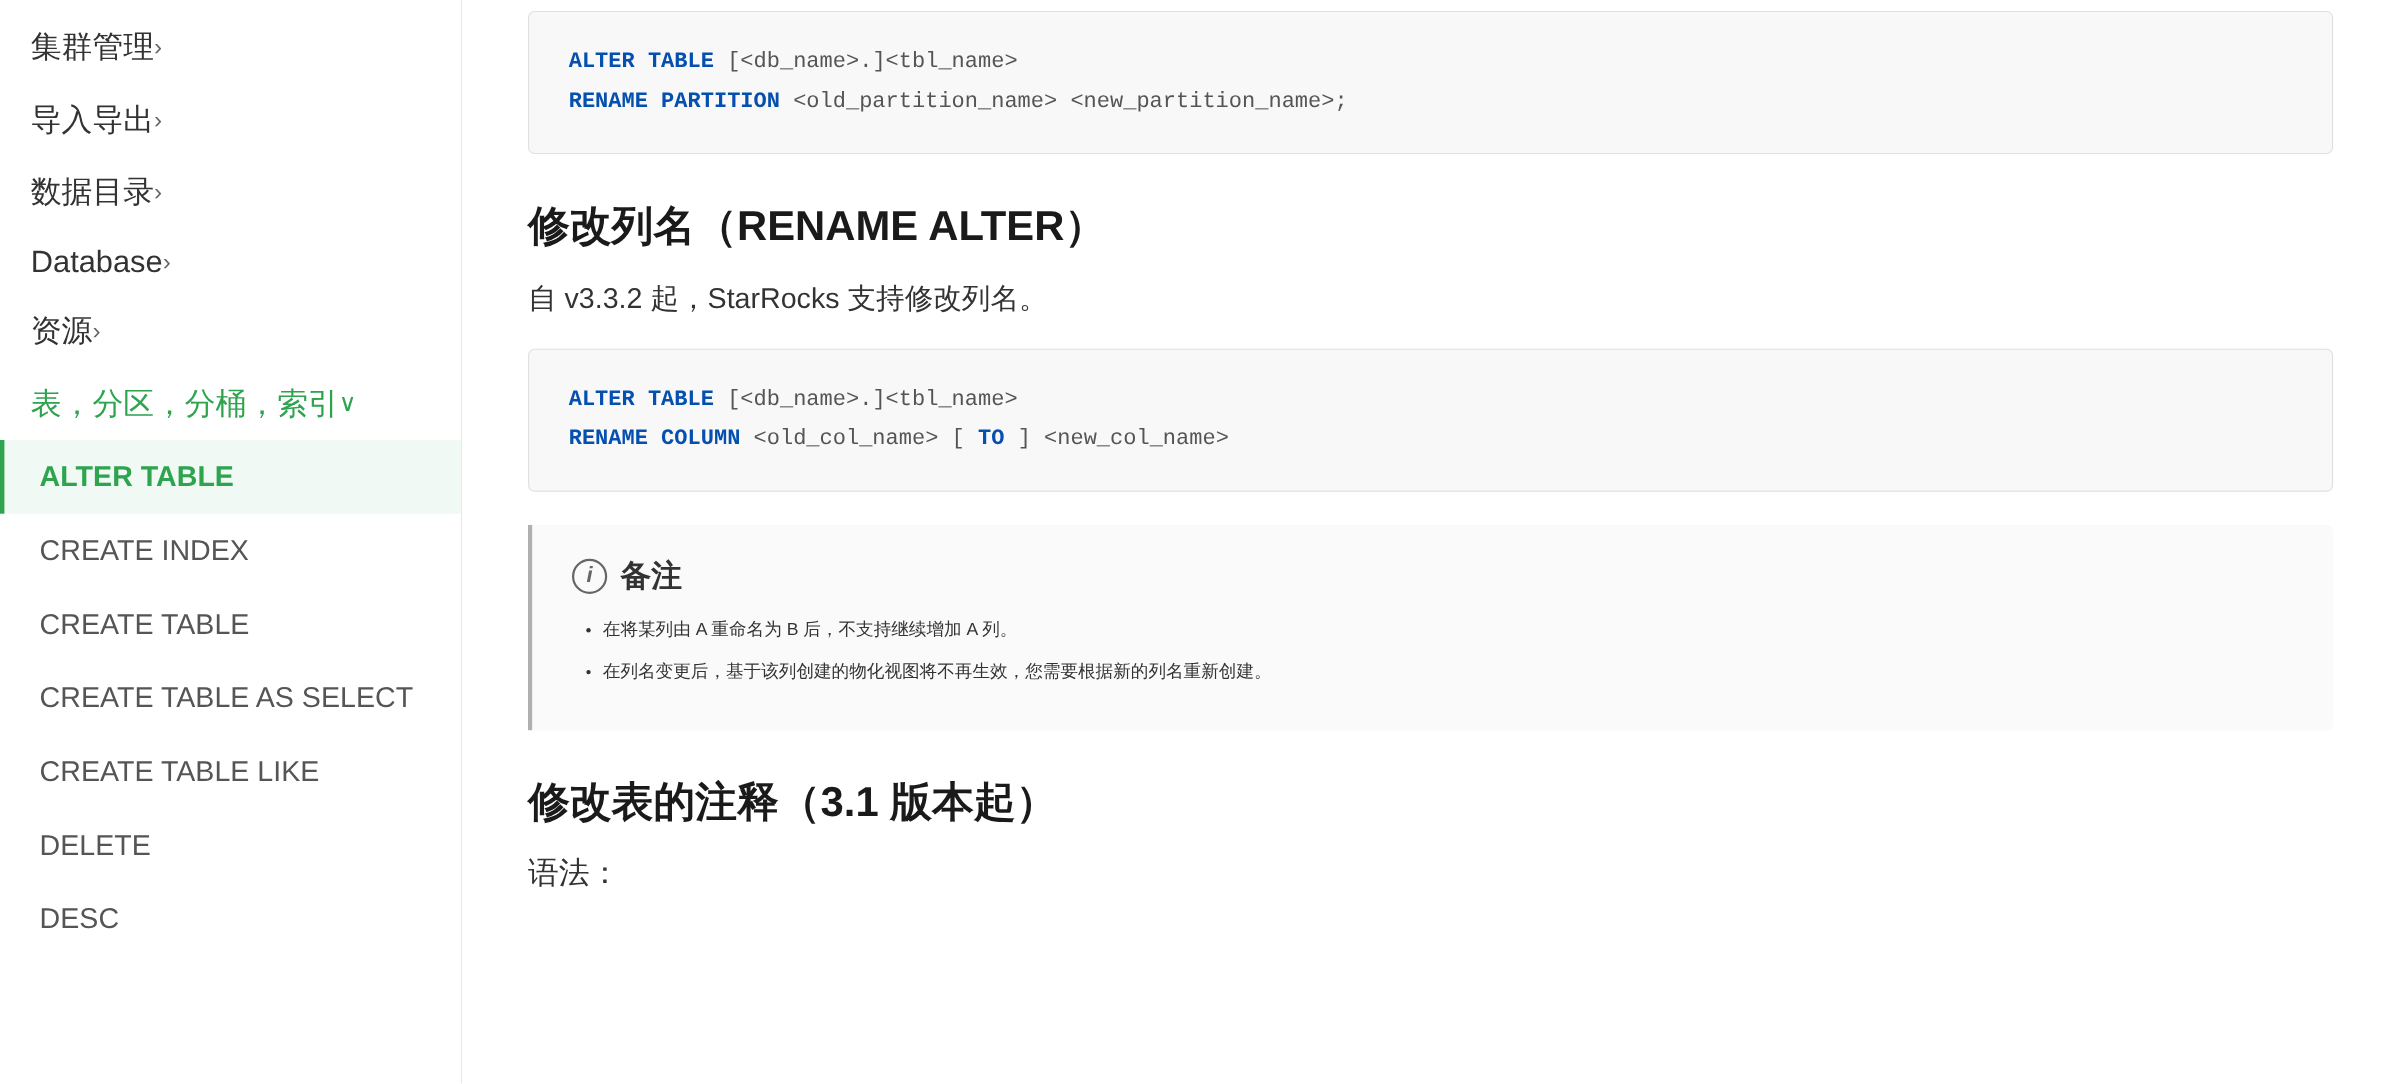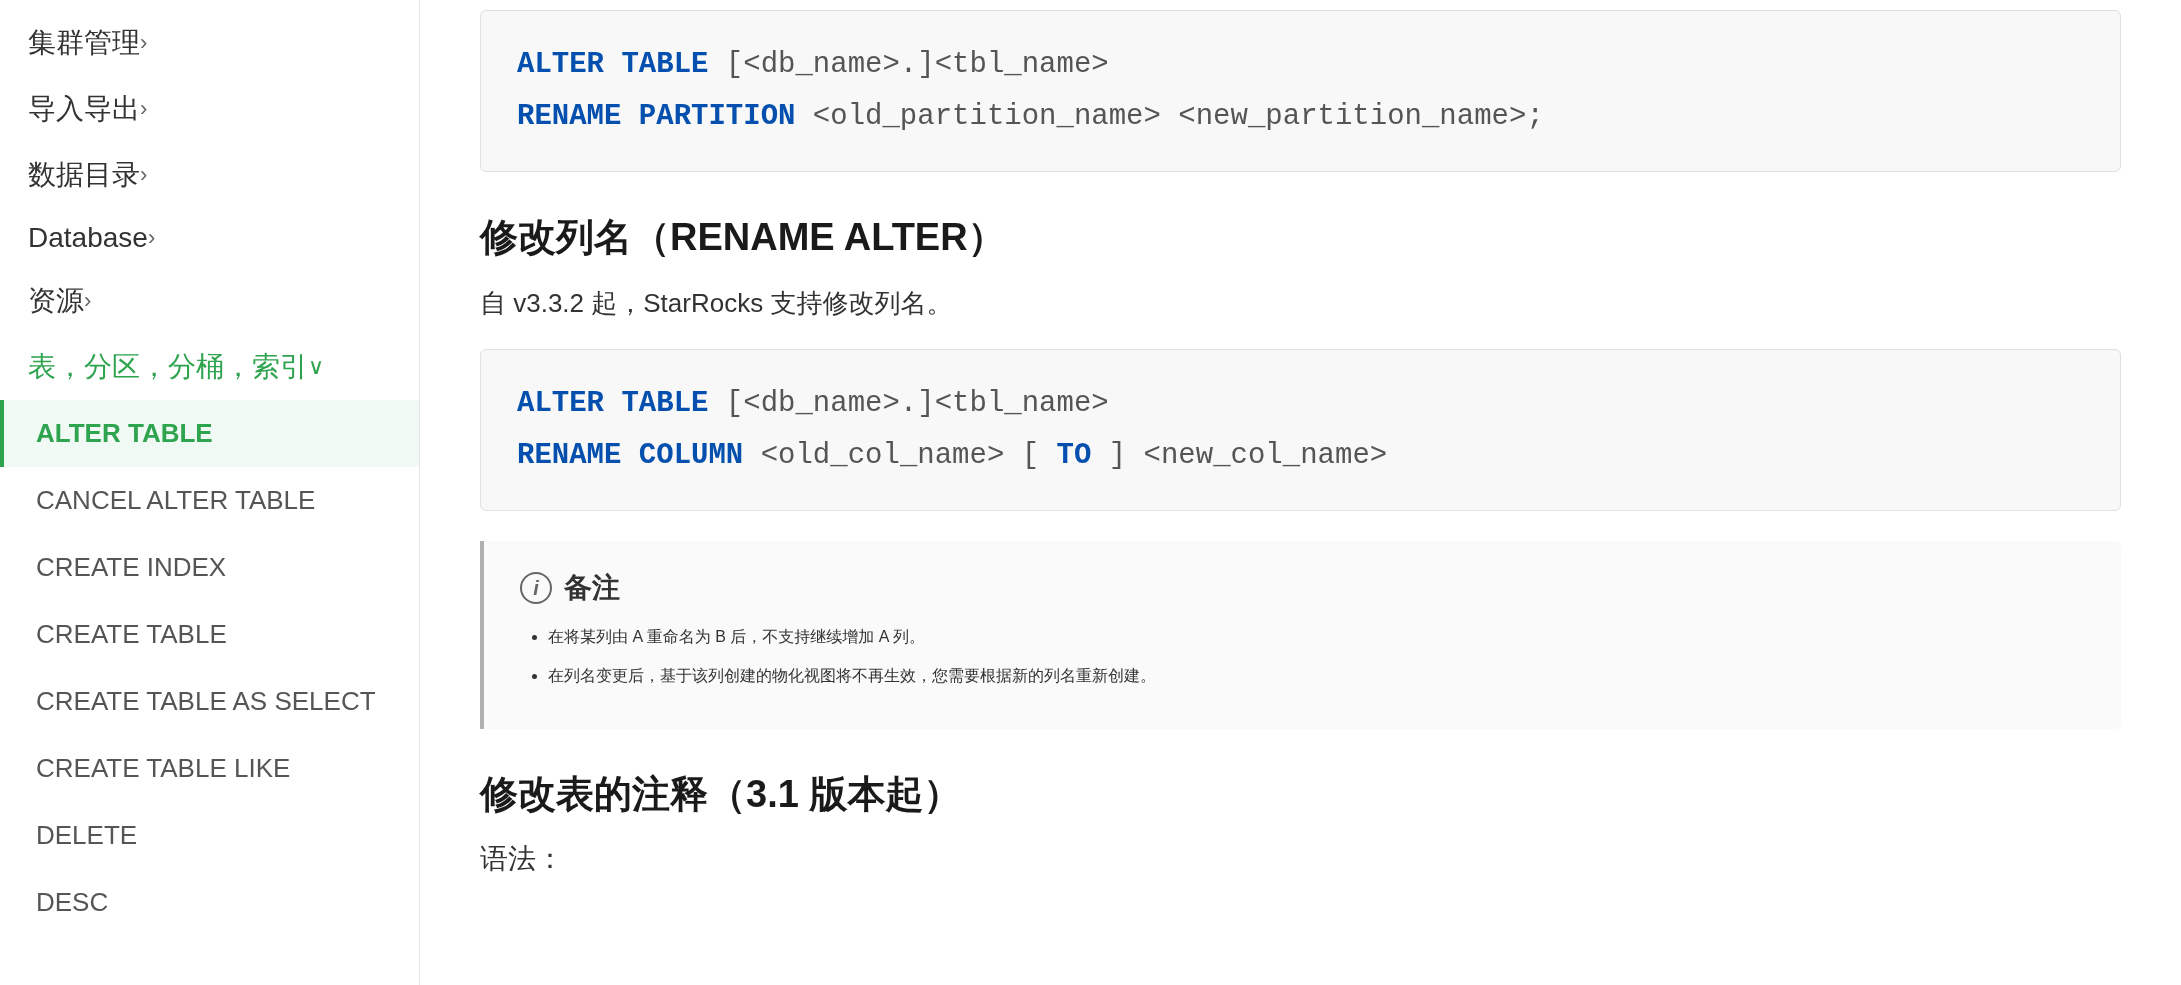--- a/index.html
+++ b/index.html
@@ -83,21 +83,21 @@
     }
 
     
     .code-block {
       background: #f8f8f8;
       border: 1px solid #e0e0e0;
       border-radius: 6px;
       padding: 28px 36px;
       margin: 20px 0 30px 0;
       font-family: "Consolas", "Monaco", "Courier New", monospace;
-      font-size: 29px;
+      font-size: 20px;
       line-height: 1.8;
       overflow-x: auto;
     }
 
     .kw-blue { color: #0550ae; font-weight: 600; }
     .kw-param { color: #555; }
 
     
     .callout-box {
       border-left: 4px solid #b0b0b0;
@@ -179,21 +179,20 @@
     <span>资源</span>
     <span class="chevron">›</span>
   </div>
 
   <div class="sidebar-item active-section" style="color:#2ea44f;">
     <span>表，分区，分桶，索引</span>
     <span class="chevron" style="color:#2ea44f;">∨</span>
   </div>
 
   <a class="sidebar-subitem active" href="#">ALTER TABLE</a>
-  <a class="sidebar-subitem" href="#">CANCEL ALTER TABLE</a>
   <a class="sidebar-subitem" href="#">CREATE INDEX</a>
   <a class="sidebar-subitem" href="#">CREATE TABLE</a>
   <a class="sidebar-subitem" href="#">CREATE TABLE AS SELECT</a>
   <a class="sidebar-subitem" href="#">CREATE TABLE LIKE</a>
   <a class="sidebar-subitem" href="#">DELETE</a>
   <a class="sidebar-subitem" href="#">DESC</a>
 
 </nav>
 
 <main class="main-content">

